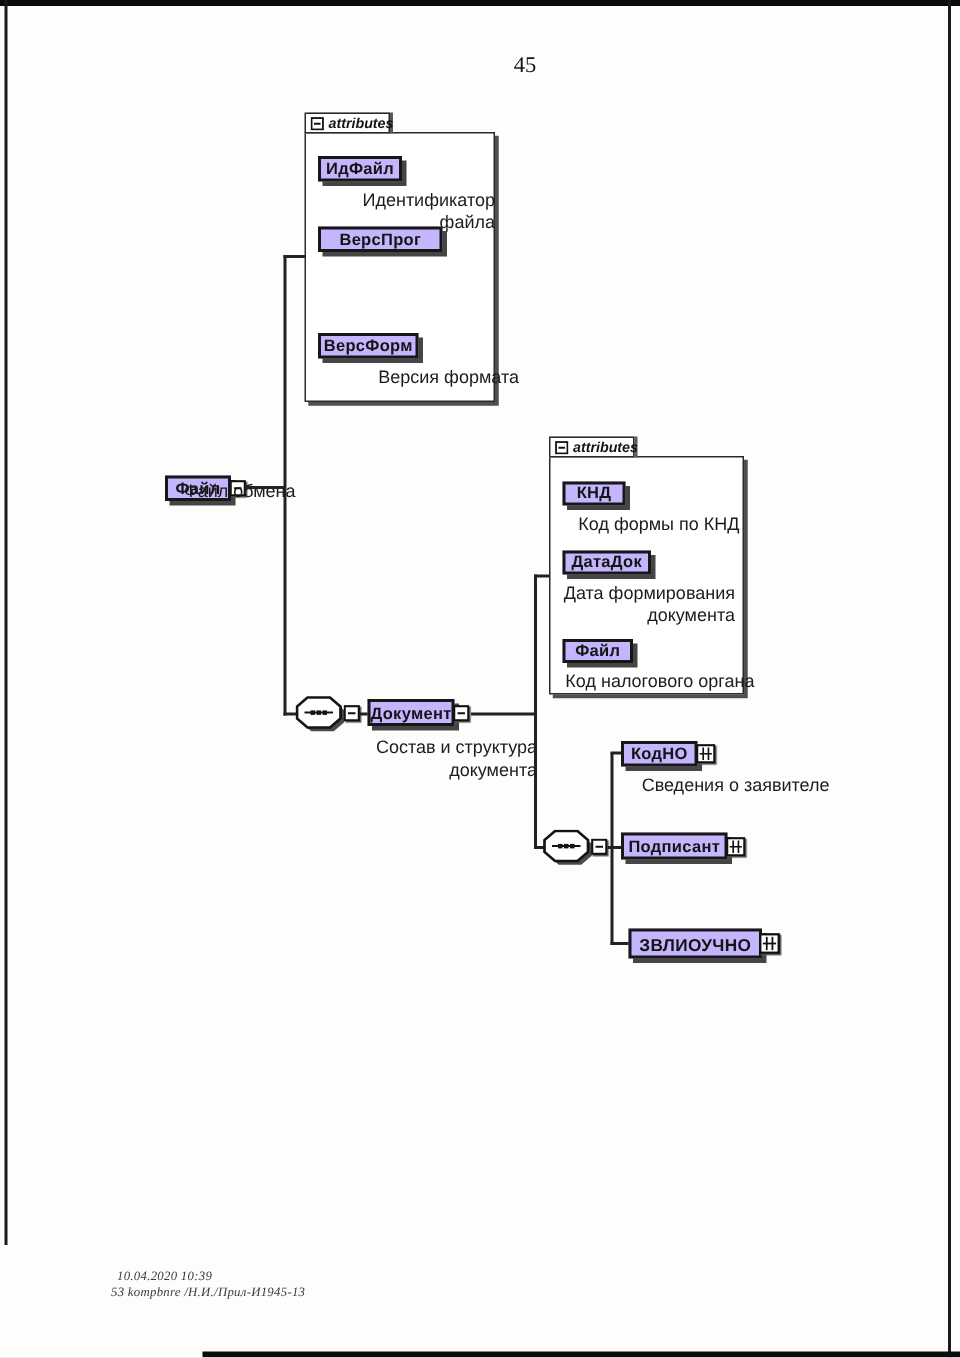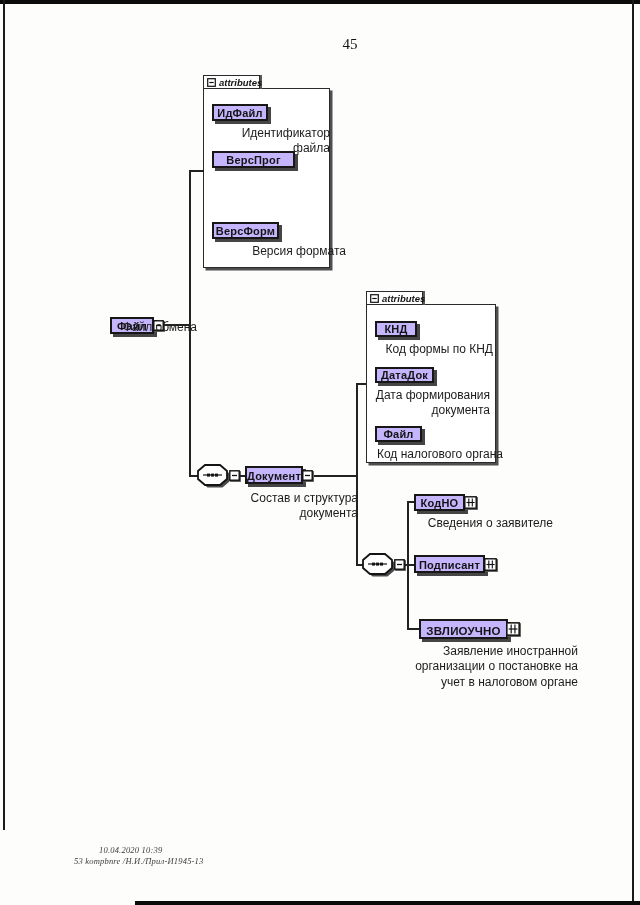--- a/index.html
+++ b/index.html
@@ -199,21 +199,18 @@
       <span>ЗВЛИОУЧНО</span>
     </div>
   <span class="abs icon shadow-sm" style="left:506px;top:622px;">
     <svg width="14" height="14" viewBox="0 0 13 13">
         <rect x="0.8" y="0.8" width="11.4" height="11.4" fill="#fff" stroke="#111" stroke-width="1.4"></rect>
         <line x1="2.4" y1="6.5" x2="10.6" y2="6.5" stroke="#111" stroke-width="1.1"></line>
         <line x1="4.8" y1="2.4" x2="4.8" y2="10.6" stroke="#111" stroke-width="1.1"></line>
         <line x1="8.3" y1="2.4" x2="8.3" y2="10.6" stroke="#111" stroke-width="1.1"></line>
       </svg>
   </span>
-  <div class="abs desc" style="left:413px;top:644px;width:165px;">Заявление иностранной
-организации о постановке на
-учет в налоговом органе</div>
-
-
-  <div class="abs serif footer" style="left:78px;top:845px;margin-left:21px;">10.04.2020 10:39</div>
+
+
+  <div class="abs serif footer" style="left:78px;top:845px;">10.04.2020 10:39</div>
   <div class="abs serif footer" style="left:74px;top:856px;">53 kompbnre /Н.И./Прил-И1945-13</div>
 
 </div>
 
 </body></html>

